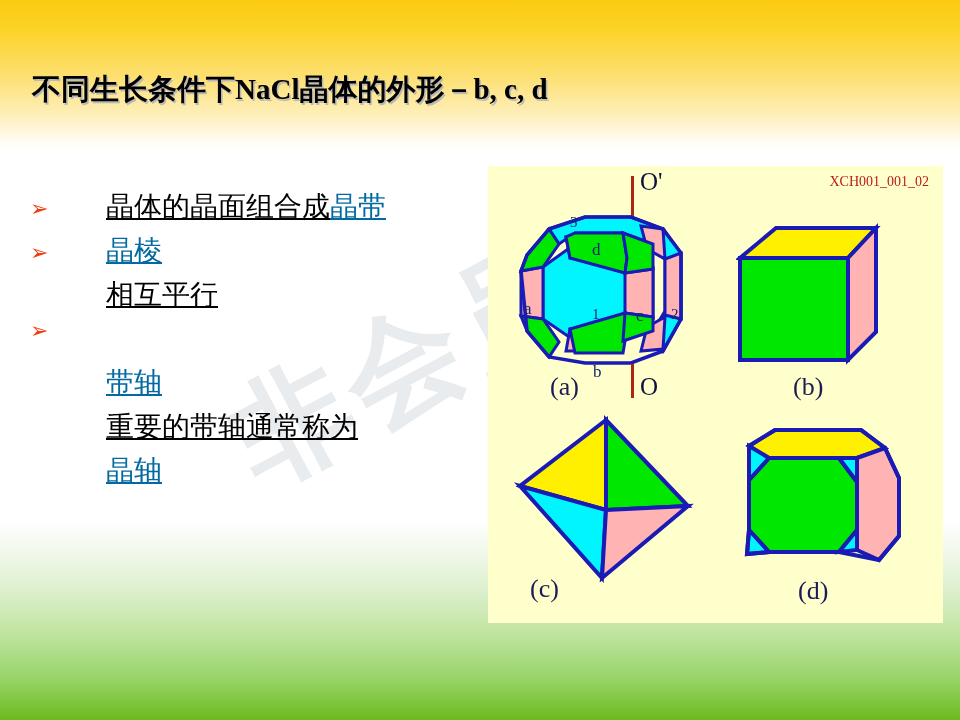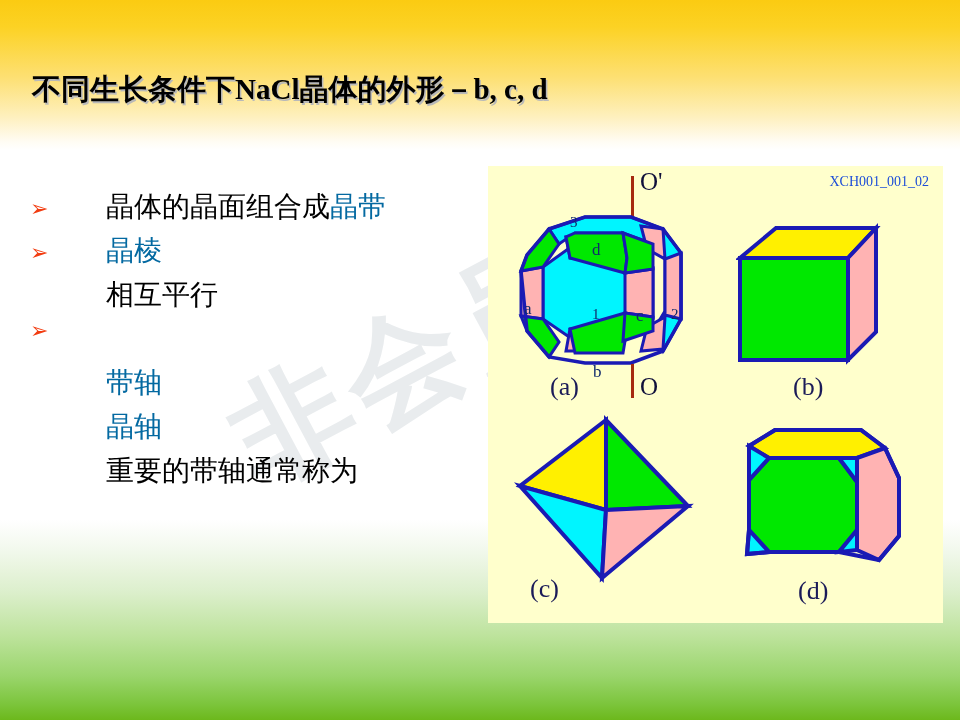--- a/index.html
+++ b/index.html
@@ -90,38 +90,38 @@
     flex: 0 0 86px;
     color: #F23C10;
     font-family: "DejaVu Sans", sans-serif;
     font-size: 22px;
     line-height: 1;
     text-align: left;
     padding-left: 10px;
     box-sizing: border-box;
   }
   .marker.blank { color: transparent; }
-  .txt { display: inline-block; }
+  .txt { display: inline-block; text-decoration: underline; }
   .hl { color: #0369a1; }
 
   
   .figure-panel {
     position: absolute;
     left: 488px;
     top: 166px;
     width: 455px;
     height: 457px;
     background: #FFFFCC;
   }
   .fig-code {
     position: absolute;
     right: 14px;
     top: 8px;
     font-size: 14px;
-    color: #1d4ed8;
+    color: #b91c1c;
     font-family: "Liberation Serif", serif;
   }
   .panel-label {
     position: absolute;
     font-size: 26px;
     color: #1b1b58;
     font-family: "Liberation Serif", serif;
   }
   .axis-letter {
     position: absolute;
@@ -179,26 +179,26 @@
       <span class="marker">➢</span>
     </div>
 
     <div class="line">
       <span class="marker blank"></span>
       <span class="txt hl">带轴</span>
     </div>
 
     <div class="line">
       <span class="marker blank"></span>
+      <span class="txt">重要的带轴通常称为</span>
+    </div>
+
+    <div class="line">
+      <span class="marker blank"></span>
       <span class="txt hl">晶轴</span>
-    </div>
-
-    <div class="line">
-      <span class="marker blank"></span>
-      <span class="txt">重要的带轴通常称为</span>
     </div>
 
   </div>
 
   <div class="figure-panel">
 
     <div class="fig-code">XCH001_001_02</div>
 
     <div class="axis-line" style="left:143px; top:10px; height:46px;"></div>
     <div class="axis-letter" style="left:152px; top:2px;">O'</div>

